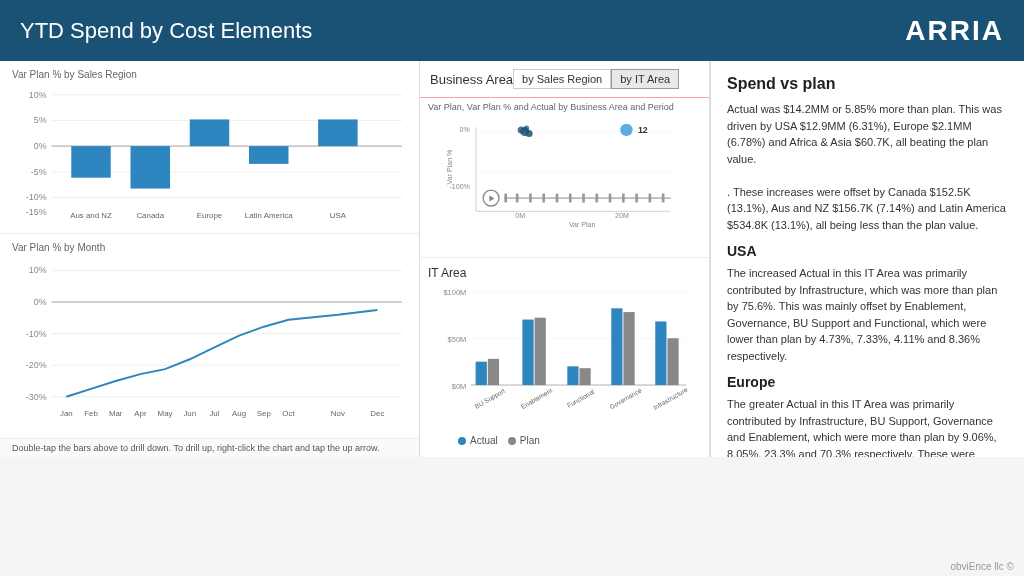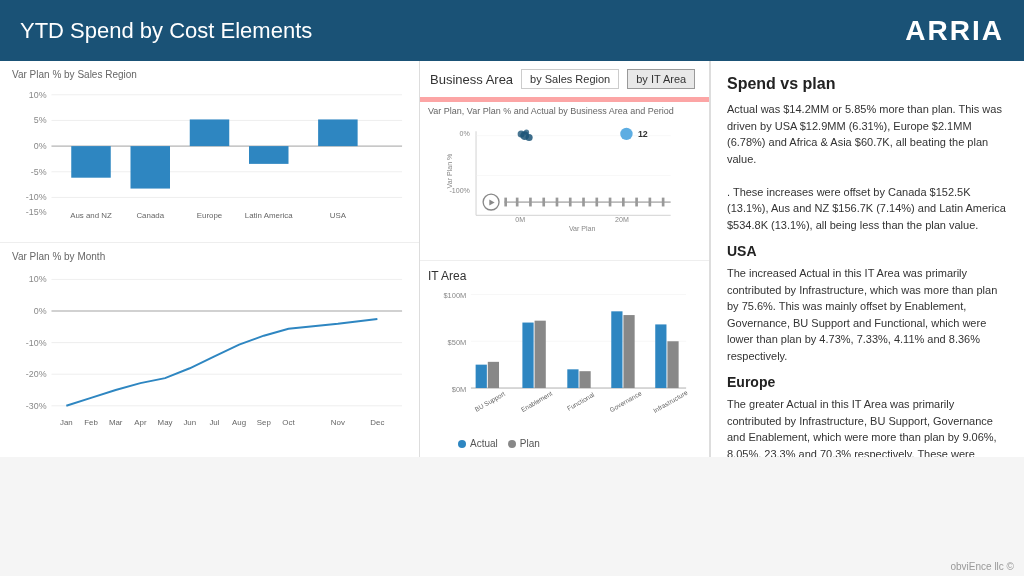--- a/index.html
+++ b/index.html
@@ -64,22 +64,21 @@
       display: flex;
       flex-direction: column;
       border-right: 1px solid #ddd;
       background: white;
     }
 
     .business-area-header {
       display: flex;
       align-items: center;
       padding: 8px 10px;
-      border-bottom: 5px solid #fca5a5;
-      gap: 8px;
+      border-bottom: 1px solid #fca5a5;
     }
     .ba-label { font-size: 13px; color: #333; font-weight: 500; }
     .tab-btn {
       border: 1px solid #ccc;
       background: white;
       padding: 3px 8px;
       font-size: 11px;
       cursor: pointer;
       color: #333;
     }
@@ -222,20 +221,21 @@
           <text x="205" y="157" text-anchor="middle" font-size="8" fill="#666">Jul</text>
           <text x="230" y="157" text-anchor="middle" font-size="8" fill="#666">Aug</text>
           <text x="255" y="157" text-anchor="middle" font-size="8" fill="#666">Sep</text>
           <text x="280" y="157" text-anchor="middle" font-size="8" fill="#666">Oct</text>
           <text x="330" y="157" text-anchor="middle" font-size="8" fill="#666">Nov</text>
           <text x="370" y="157" text-anchor="middle" font-size="8" fill="#666">Dec</text>
         </svg>
       </div>
     </div>
 
+    <div class="hint-text">Double-tap the bars above to drill down. To drill up, right-click the chart and tap the up arrow.</div>
   </div>
 
   <div class="middle-panel">
 
     <div class="business-area-header">
       <span class="ba-label">Business Area</span>
       <button class="tab-btn">by Sales Region</button>
       <button class="tab-btn active">by IT Area</button>
     </div>
 

